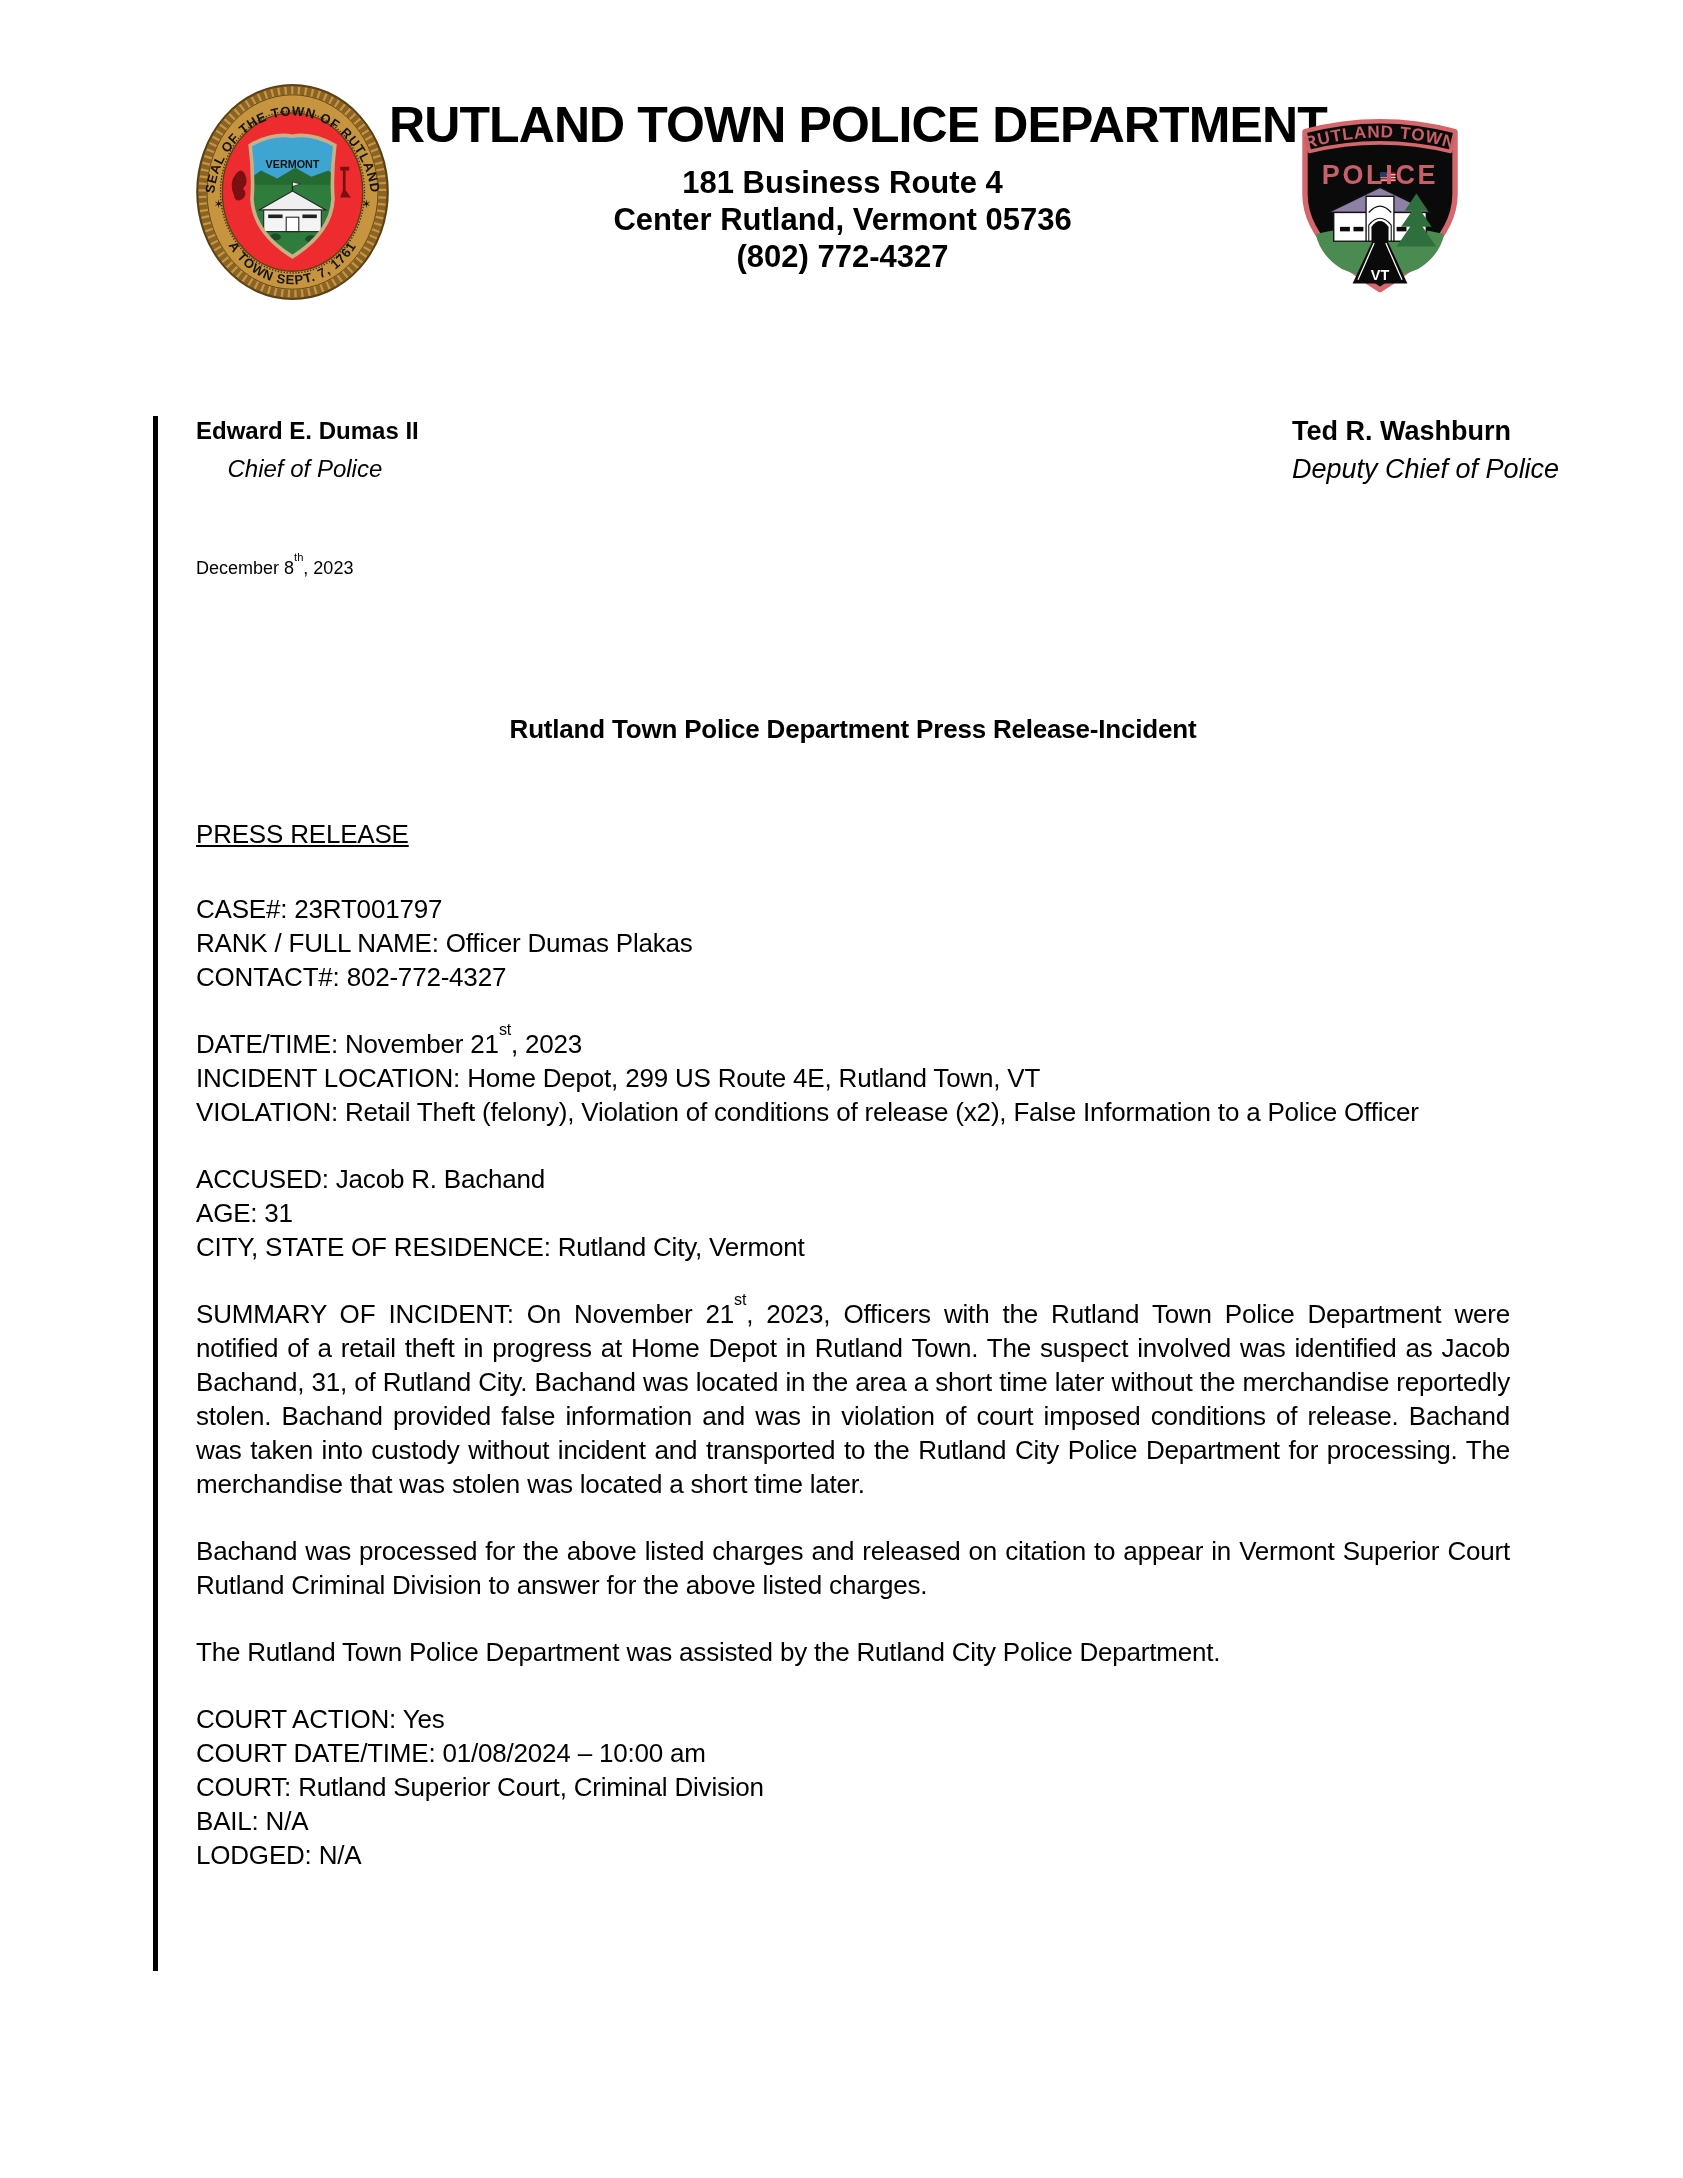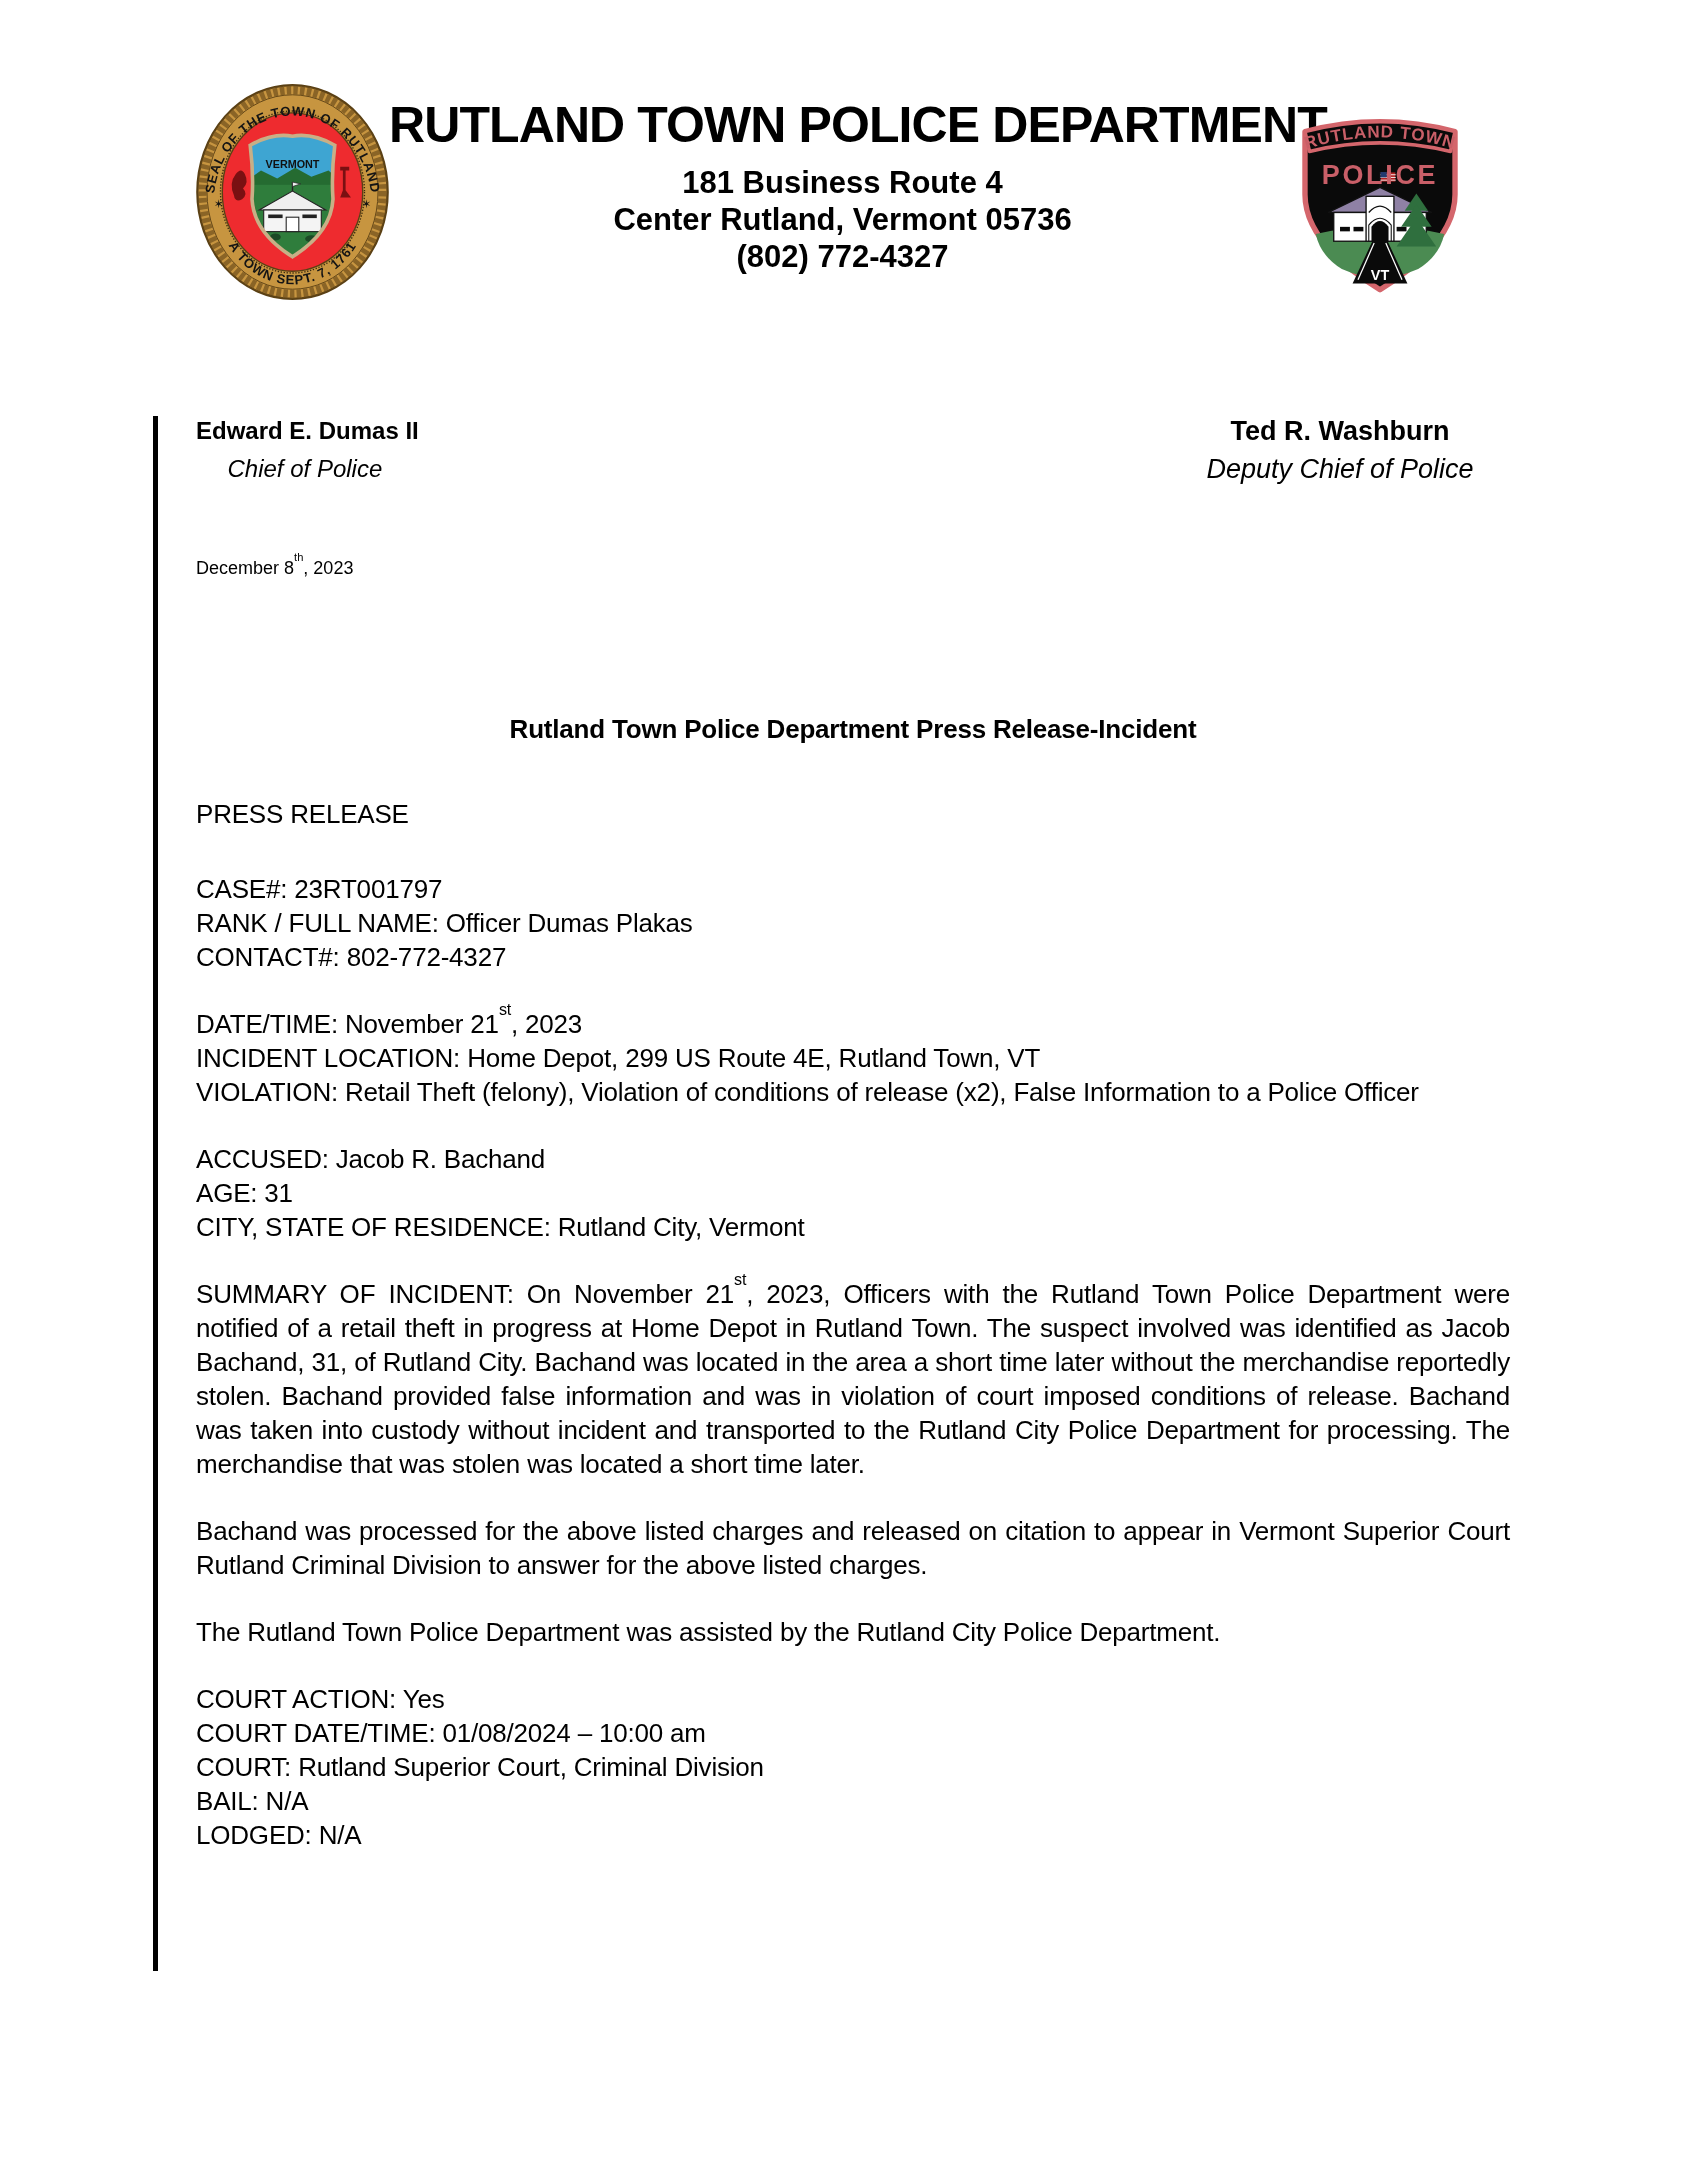--- a/index.html
+++ b/index.html
@@ -20,34 +20,34 @@
   }
   .dept-name{
     font-size:50px;font-weight:700;letter-spacing:-0.9px;line-height:56px;
     white-space:nowrap;
   }
   .addr{font-size:31px;font-weight:700;line-height:37px;margin-top:11px;}
   
   .vrule{position:absolute;left:153px;top:416px;width:4.5px;height:1555px;background:#000;}
   
   .officials-left{position:absolute;left:196px;top:412px;font-size:24px;line-height:38px;}
-  .officials-right{position:absolute;left:1204px;top:412px;width:272px;text-align:center;font-size:27px;line-height:38px;}
+  .officials-right{position:absolute;left:1292px;top:412px;width:272px;font-size:27px;line-height:38px;}
   .official-name{font-weight:700;}
   .official-title{font-style:italic;}
   .officials-left .official-title{padding-left:31.5px;}
   
   .dateline{position:absolute;left:196px;top:551px;font-size:18px;line-height:34px;}
   sup{font-size:0.62em;line-height:0;position:relative;top:-0.5em;}
   
   .body-col{
     position:absolute;left:196px;top:675px;width:1314px;
     font-size:26px;line-height:34px;letter-spacing:-0.2px;
   }
   .doc-title{text-align:center;font-weight:700;margin-top:37px;}
-  .press-label{margin-top:51px;}
+  .press-label{margin-top:71px;text-decoration:underline;}
   .blk-case{margin-top:41px;}
   .blk{margin-top:33px;}
   .justify{text-align:justify;}
   
   .seal text, .seal textPath{font-family:"Liberation Sans", sans-serif;}
   .patch text, .patch textPath{font-family:"Liberation Sans", sans-serif;}
 </style>
 </head>
 <body>
 

